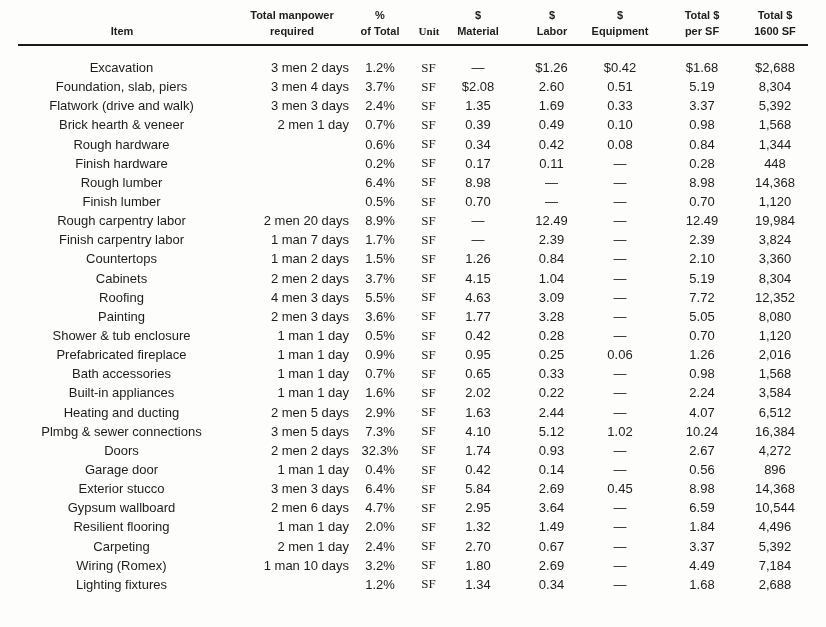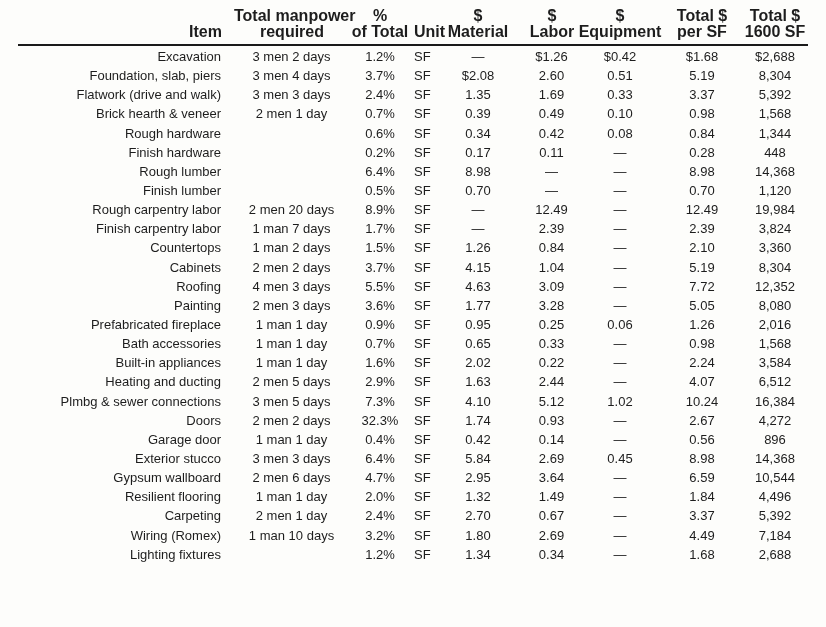--- a/index.html
+++ b/index.html
@@ -13,47 +13,47 @@
   }
   table.cost-table {
     border-collapse: collapse;
     table-layout: fixed;
     width: 790px;
     margin: 0 18px;
   }
   
   thead th {
     font-weight: bold;
-    font-size: 16px;
+    font-size: 11px;
     line-height: 15.5px;
     vertical-align: bottom;
     padding: 8px 0 5px 0;
     border-bottom: 2px solid #1a1a1a;
     white-space: nowrap;
   }
   thead th .l1 { display: block; }
   thead th .l2 { display: block; }
   
-  .col-item       { text-align: right;   padding-left: 4px;  }
-  .col-manpower   { text-align: center;   padding-left: 12px; }
+  .col-item       { text-align: center;   padding-left: 4px;  }
+  .col-manpower   { text-align: right;   padding-left: 12px; }
   th.col-manpower { text-align: center; }
   .col-pct        { text-align: center; }
-  .col-unit       { text-align: left;   padding-left: 4px;  }
+  .col-unit       { text-align: center;   padding-left: 4px; font-family: Liberation Serif, serif;  }
   .col-material   { text-align: center; }
   .col-labor      { text-align: center; padding-left: 14px; }
   .col-equipment  { text-align: center; }
   .col-per_sf     { text-align: center; }
   .col-total_1600 { text-align: center; }
   
   tbody td {
     font-size: 13px;
     height: 17.15px;
     white-space: nowrap;
   }
-  tbody tr:first-child td { padding-top: 2px; }
+  tbody tr:first-child td { padding-top: 13px; }
   tbody tr:last-child  td { padding-bottom: 6px; }
 </style>
 </head>
 <body>
 
 <div class="page">
   <table class="cost-table">
     <colgroup>
       <col style="width:204px">
         <col style="width:128px">
@@ -254,20 +254,31 @@
           <td class="col-manpower">2 men 3 days</td>
           <td class="col-pct">3.6%</td>
           <td class="col-unit">SF</td>
           <td class="col-material">1.77</td>
           <td class="col-labor">3.28</td>
           <td class="col-equipment">—</td>
           <td class="col-per_sf">5.05</td>
           <td class="col-total_1600">8,080</td>
         </tr>
         <tr>
+          <td class="col-item">Shower &amp; tub enclosure</td>
+          <td class="col-manpower">1 man 1 day</td>
+          <td class="col-pct">0.5%</td>
+          <td class="col-unit">SF</td>
+          <td class="col-material">0.42</td>
+          <td class="col-labor">0.28</td>
+          <td class="col-equipment">—</td>
+          <td class="col-per_sf">0.70</td>
+          <td class="col-total_1600">1,120</td>
+        </tr>
+        <tr>
           <td class="col-item">Prefabricated fireplace</td>
           <td class="col-manpower">1 man 1 day</td>
           <td class="col-pct">0.9%</td>
           <td class="col-unit">SF</td>
           <td class="col-material">0.95</td>
           <td class="col-labor">0.25</td>
           <td class="col-equipment">0.06</td>
           <td class="col-per_sf">1.26</td>
           <td class="col-total_1600">2,016</td>
         </tr>

